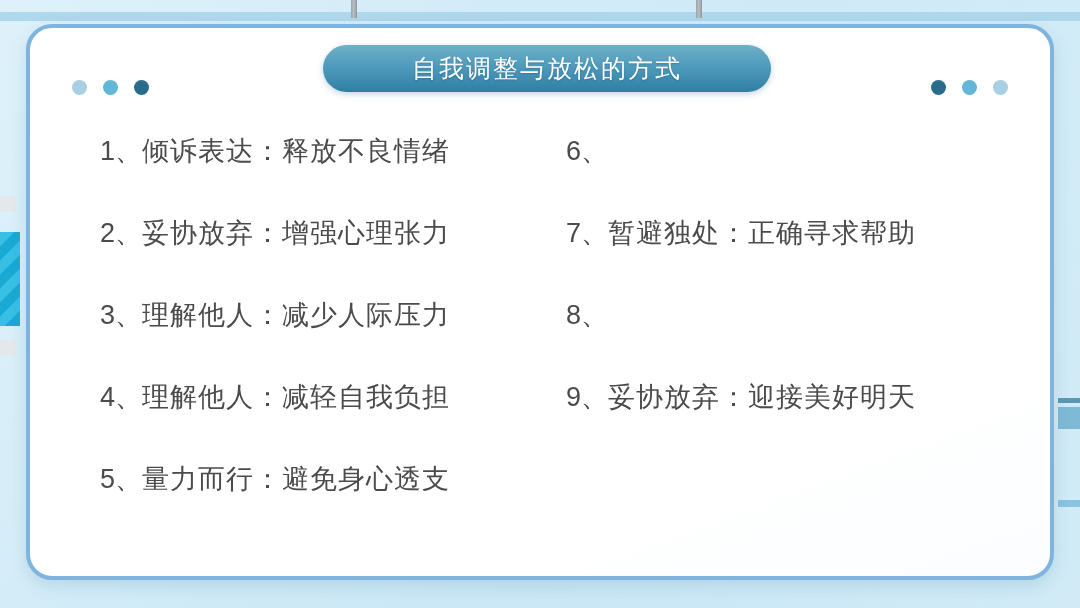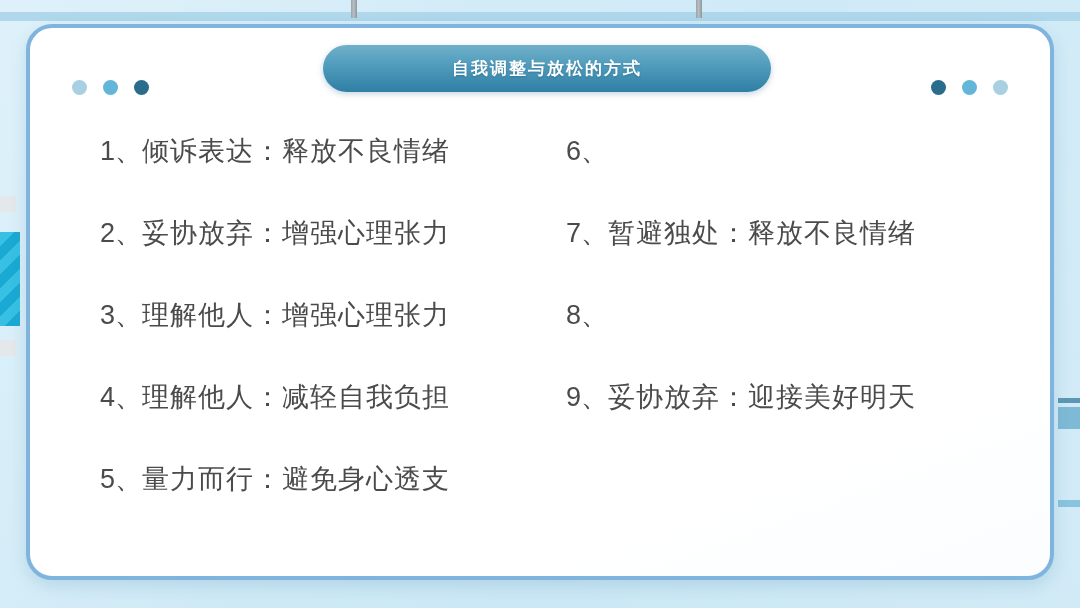--- a/index.html
+++ b/index.html
@@ -137,22 +137,22 @@
     height: 47px;
     border-radius: 24px;
     background: linear-gradient(180deg, #6fb0c9 0%, #4f9bbc 45%, #2f7ea4 100%);
     box-shadow: 0 2px 6px rgba(40,100,140,0.28);
     display: flex;
     align-items: center;
     justify-content: center;
   }
   #title-text {
     color: #ffffff;
-    font-size: 17px;
-    font-weight: bold;
+    font-size: 25px;
+    font-weight: normal;
     letter-spacing: 2px;
     line-height: 1;
     text-shadow: 0 1px 2px rgba(20,70,100,0.35);
     white-space: nowrap;
   }
 
   
   #list-area {
     position: absolute;
     left: 0;
@@ -241,39 +241,39 @@
         <div class="list-item">
           <span class="item-index">1、</span>
           <span class="item-text">倾诉表达：释放不良情绪</span>
         </div>
         <div class="list-item">
           <span class="item-index">2、</span>
           <span class="item-text">妥协放弃：增强心理张力</span>
         </div>
         <div class="list-item">
           <span class="item-index">3、</span>
-          <span class="item-text">理解他人：增强心理张力</span>
+          <span class="item-text">理解他人：减少人际压力</span>
         </div>
         <div class="list-item">
           <span class="item-index">4、</span>
           <span class="item-text">理解他人：减轻自我负担</span>
         </div>
         <div class="list-item">
           <span class="item-index">5、</span>
           <span class="item-text">量力而行：避免身心透支</span>
         </div>
       </div>
 
       <div class="column col-right">
         <div class="list-item">
           <span class="item-index">6、</span>
         </div>
         <div class="list-item">
           <span class="item-index">7、</span>
-          <span class="item-text">暂避独处：释放不良情绪</span>
+          <span class="item-text">暂避独处：正确寻求帮助</span>
         </div>
         <div class="list-item">
           <span class="item-index">8、</span>
         </div>
         <div class="list-item">
           <span class="item-index">9、</span>
           <span class="item-text">妥协放弃：迎接美好明天</span>
         </div>
       </div>
 

